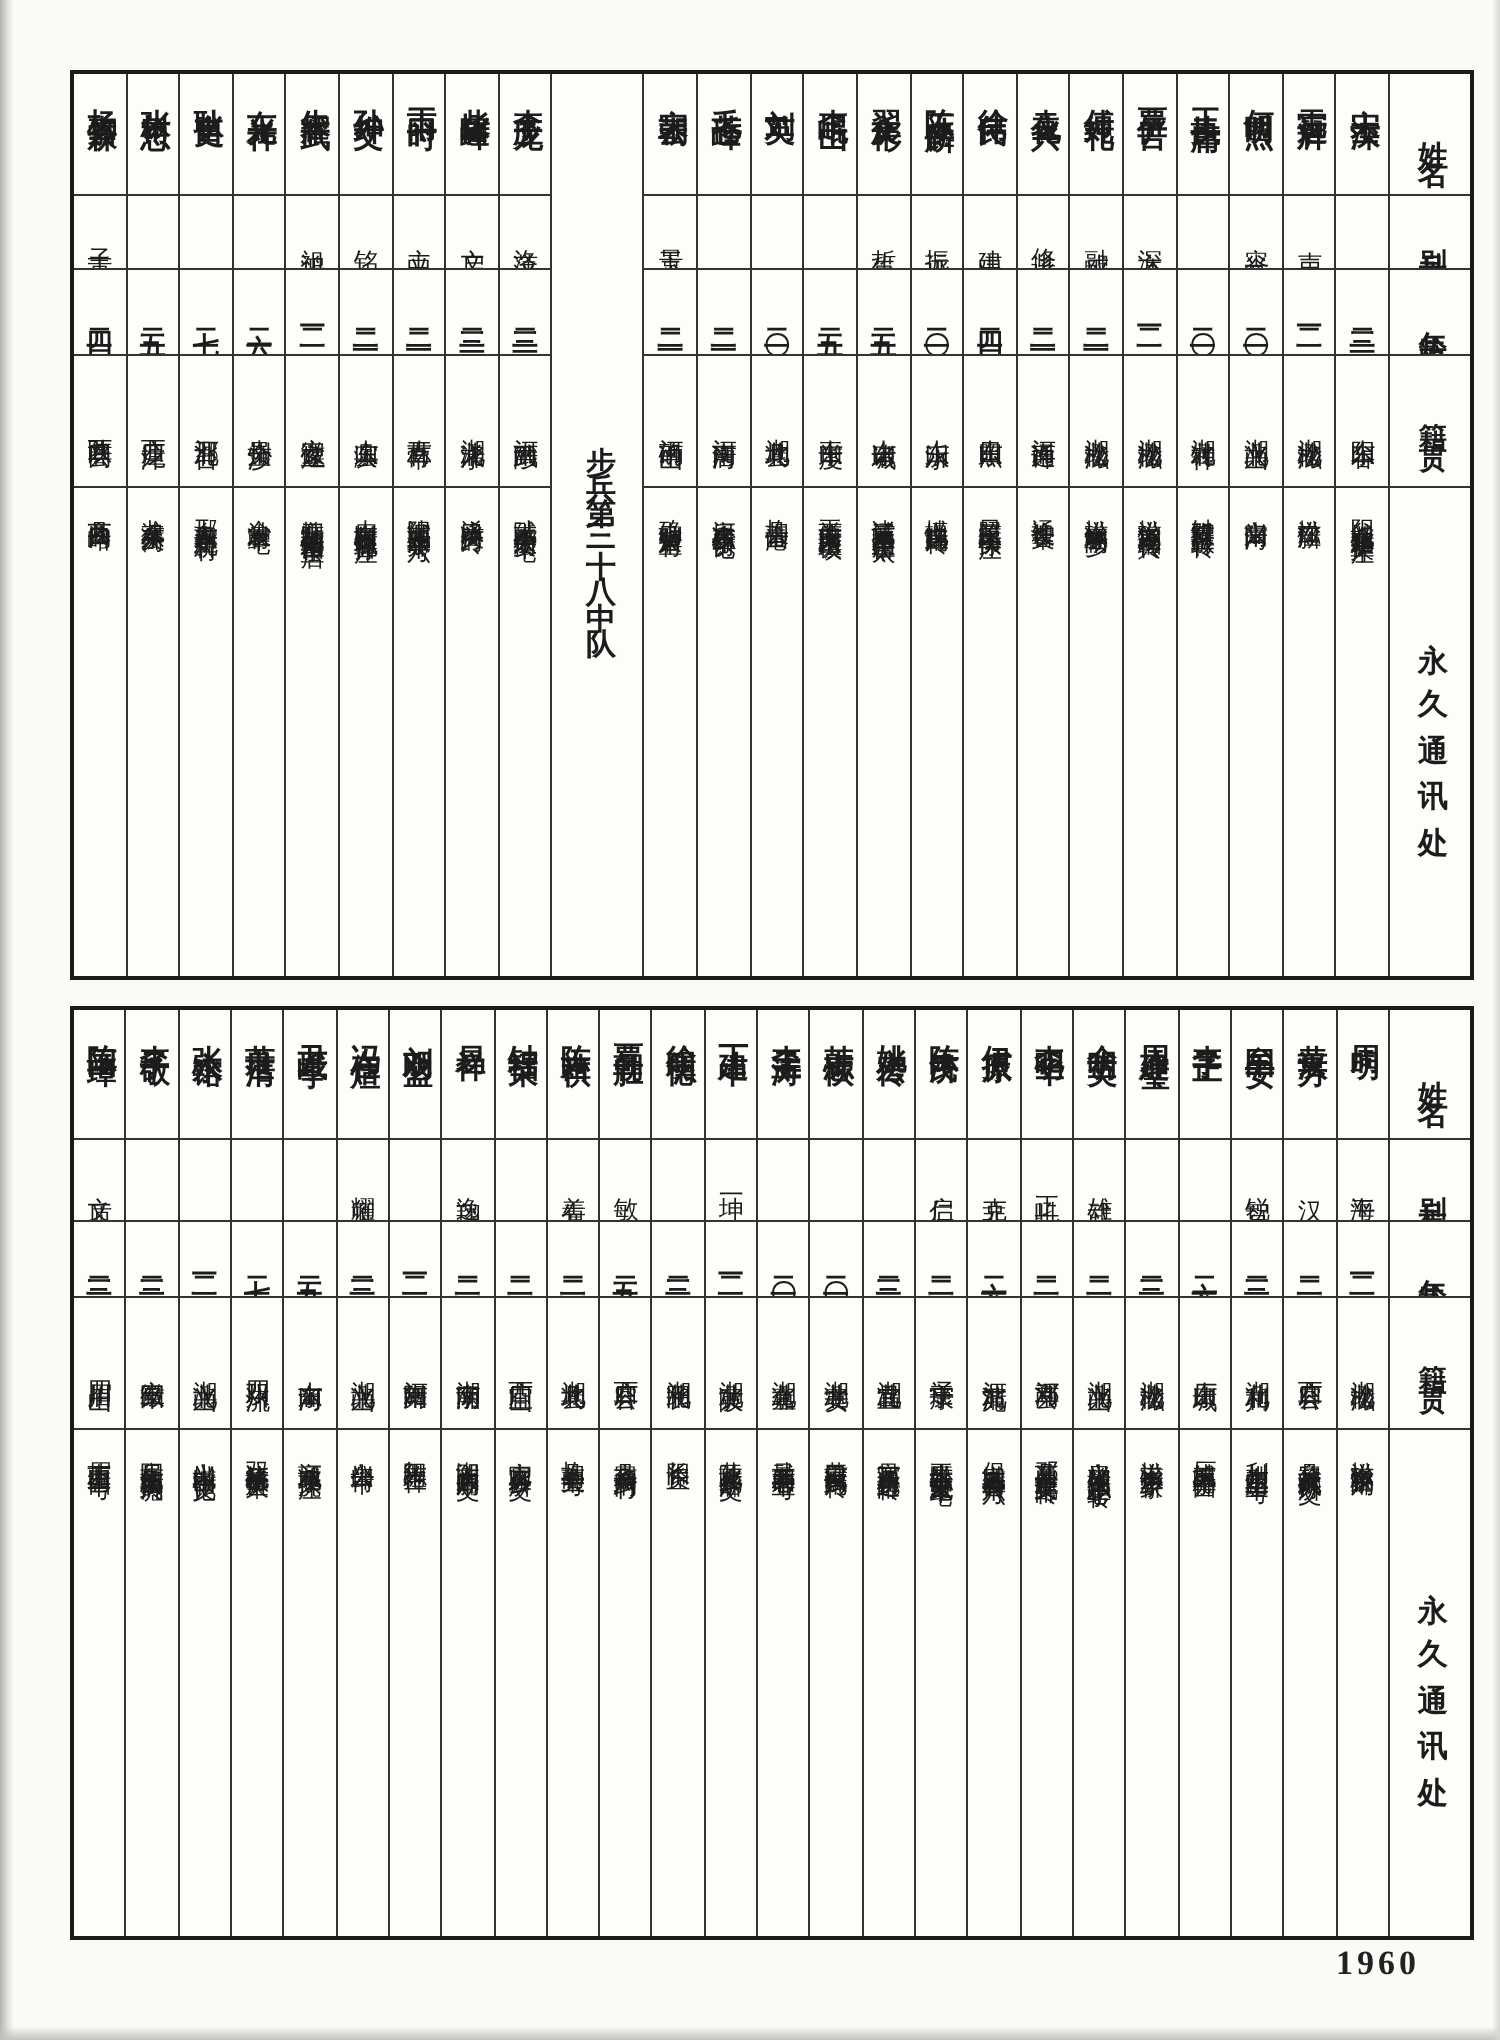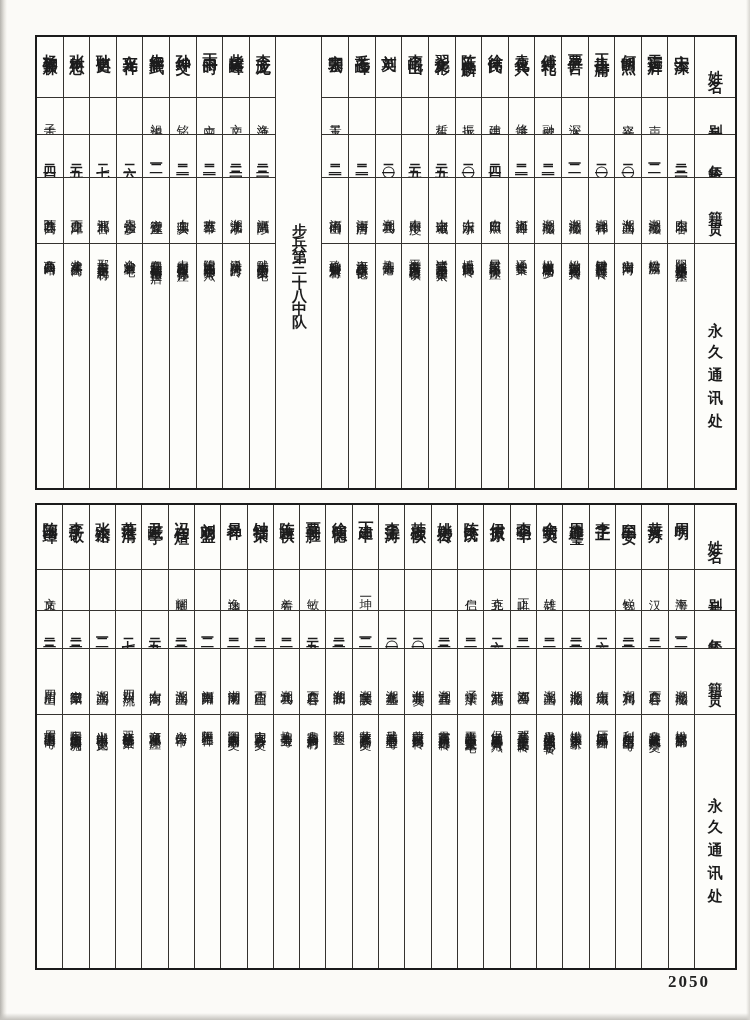--- a/index.html
+++ b/index.html
@@ -917,13 +917,13 @@
       </div>
       <div class="cell c-native">
         <span class="vtext">籍贯</span>
       </div>
       <div class="cell c-addr">
         <span class="vtext">永久通讯处</span>
       </div>
     </div>
   </div>
 
-<div class="page-number">2050</div>
+<div class="page-number">1960</div>
 
 </body></html>

